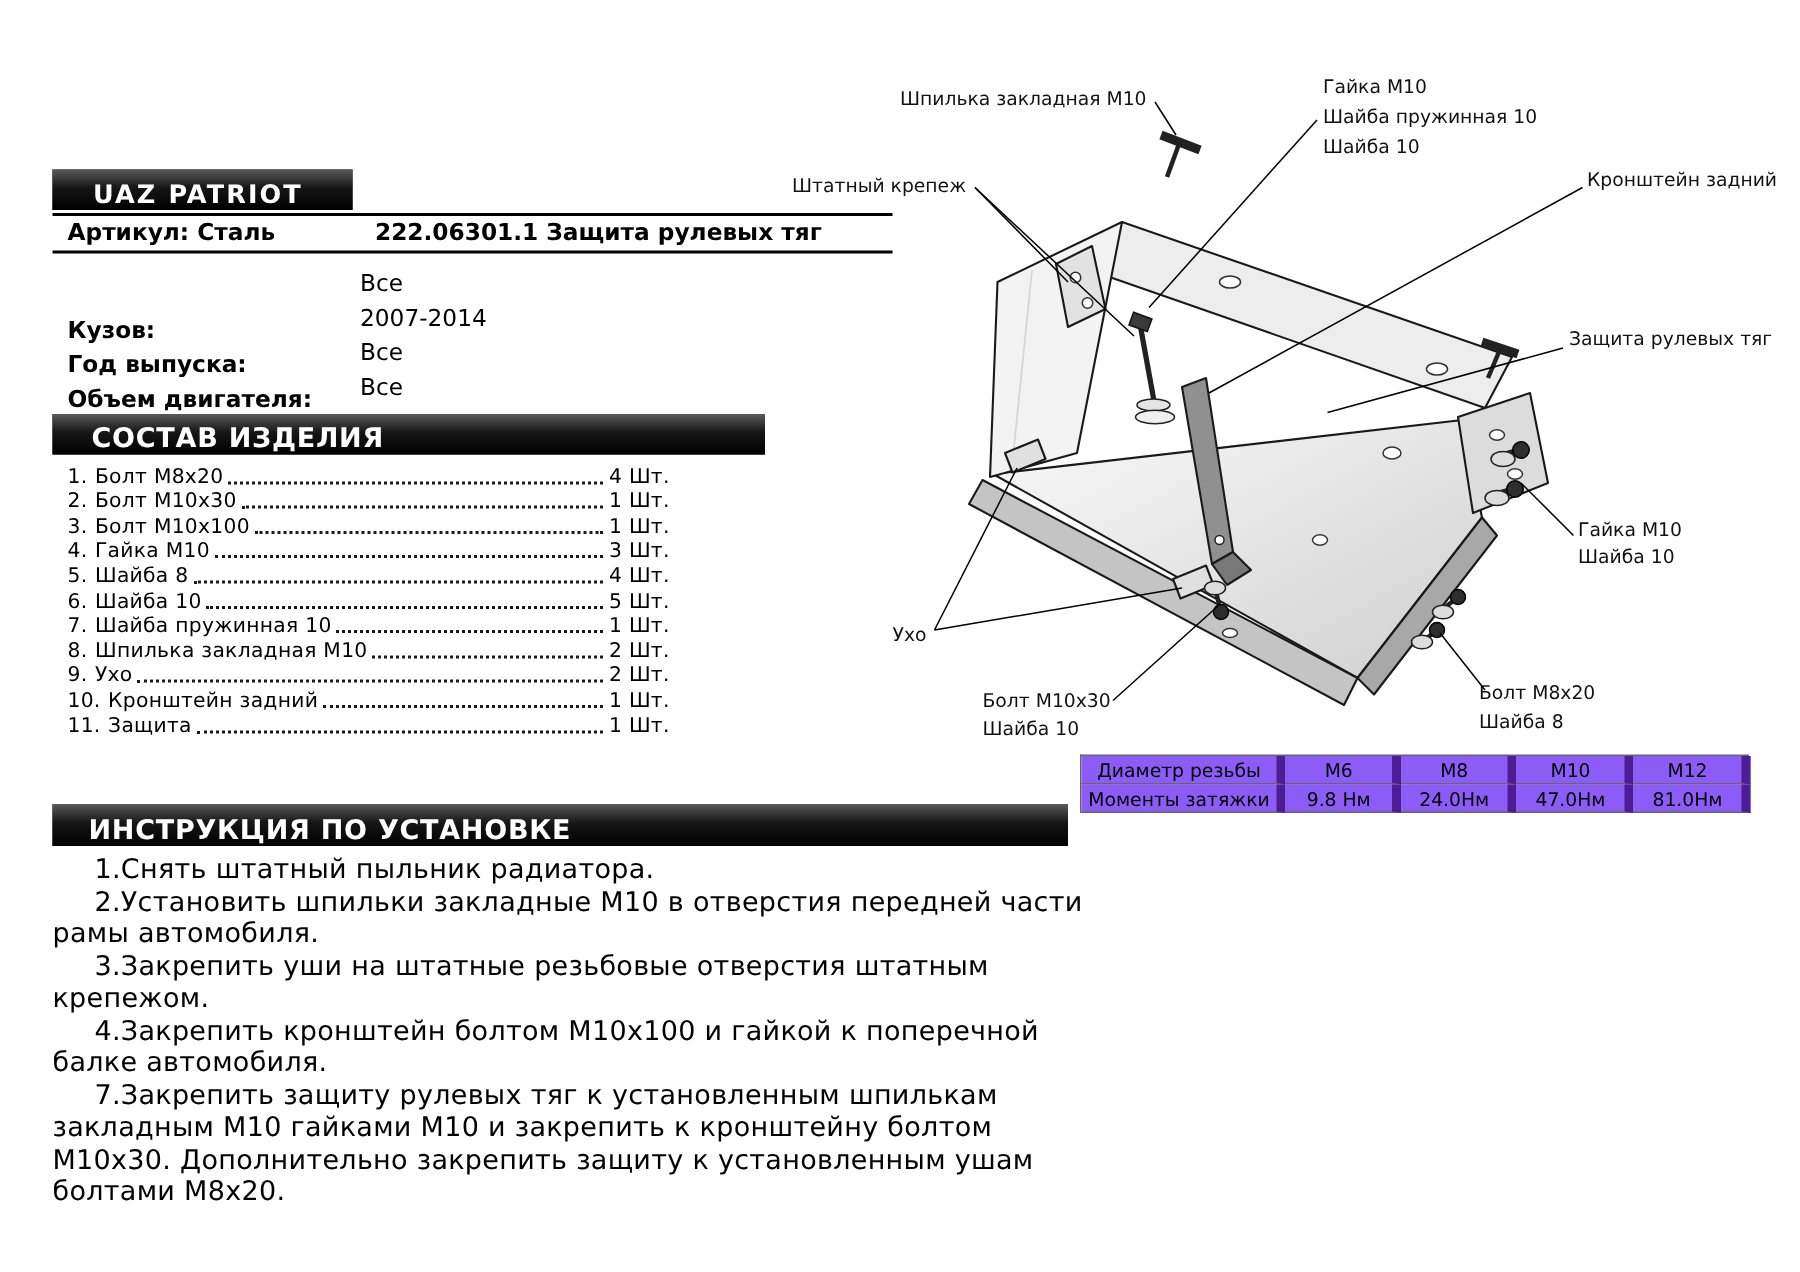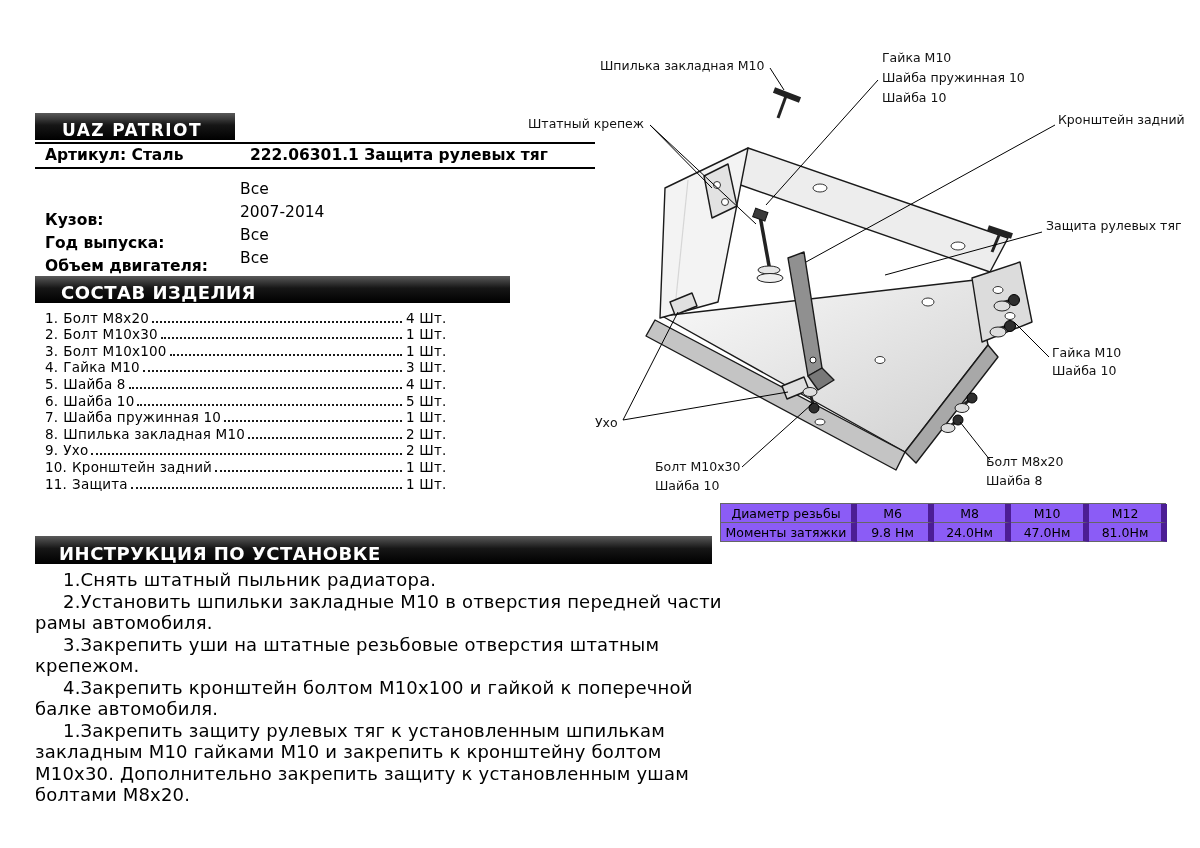--- a/index.html
+++ b/index.html
@@ -175,21 +175,21 @@
 </div>
 
 <div class="abs banner" id="banner-instructions">
   <span>ИНСТРУКЦИЯ ПО УСТАНОВКЕ</span>
 </div>
 <div class="abs" id="install-steps">
   <p>1.Снять штатный пыльник радиатора.</p>
   <p>2.Установить шпильки закладные М10 в отверстия передней части рамы автомобиля.</p>
   <p>3.Закрепить уши на штатные резьбовые отверстия штатным крепежом.</p>
   <p>4.Закрепить кронштейн болтом М10х100 и гайкой к поперечной балке автомобиля.</p>
-  <p>1.Закрепить защиту рулевых тяг к установленным шпилькам закладным М10 гайками М10 и закрепить к кронштейну болтом М10х30. Дополнительно закрепить защиту к установленным ушам болтами М8х20.</p>
+  <p>7.Закрепить защиту рулевых тяг к установленным шпилькам закладным М10 гайками М10 и закрепить к кронштейну болтом М10х30. Дополнительно закрепить защиту к установленным ушам болтами М8х20.</p>
 </div>
 
 <div class="abs" id="torque-table">
   <div class="tcell">Диаметр резьбы</div>
   <div class="tcell">М6</div>
   <div class="tcell">М8</div>
   <div class="tcell">М10</div>
   <div class="tcell">М12</div>
   <div class="tcell">Моменты затяжки</div>
   <div class="tcell">9.8 Нм</div>

